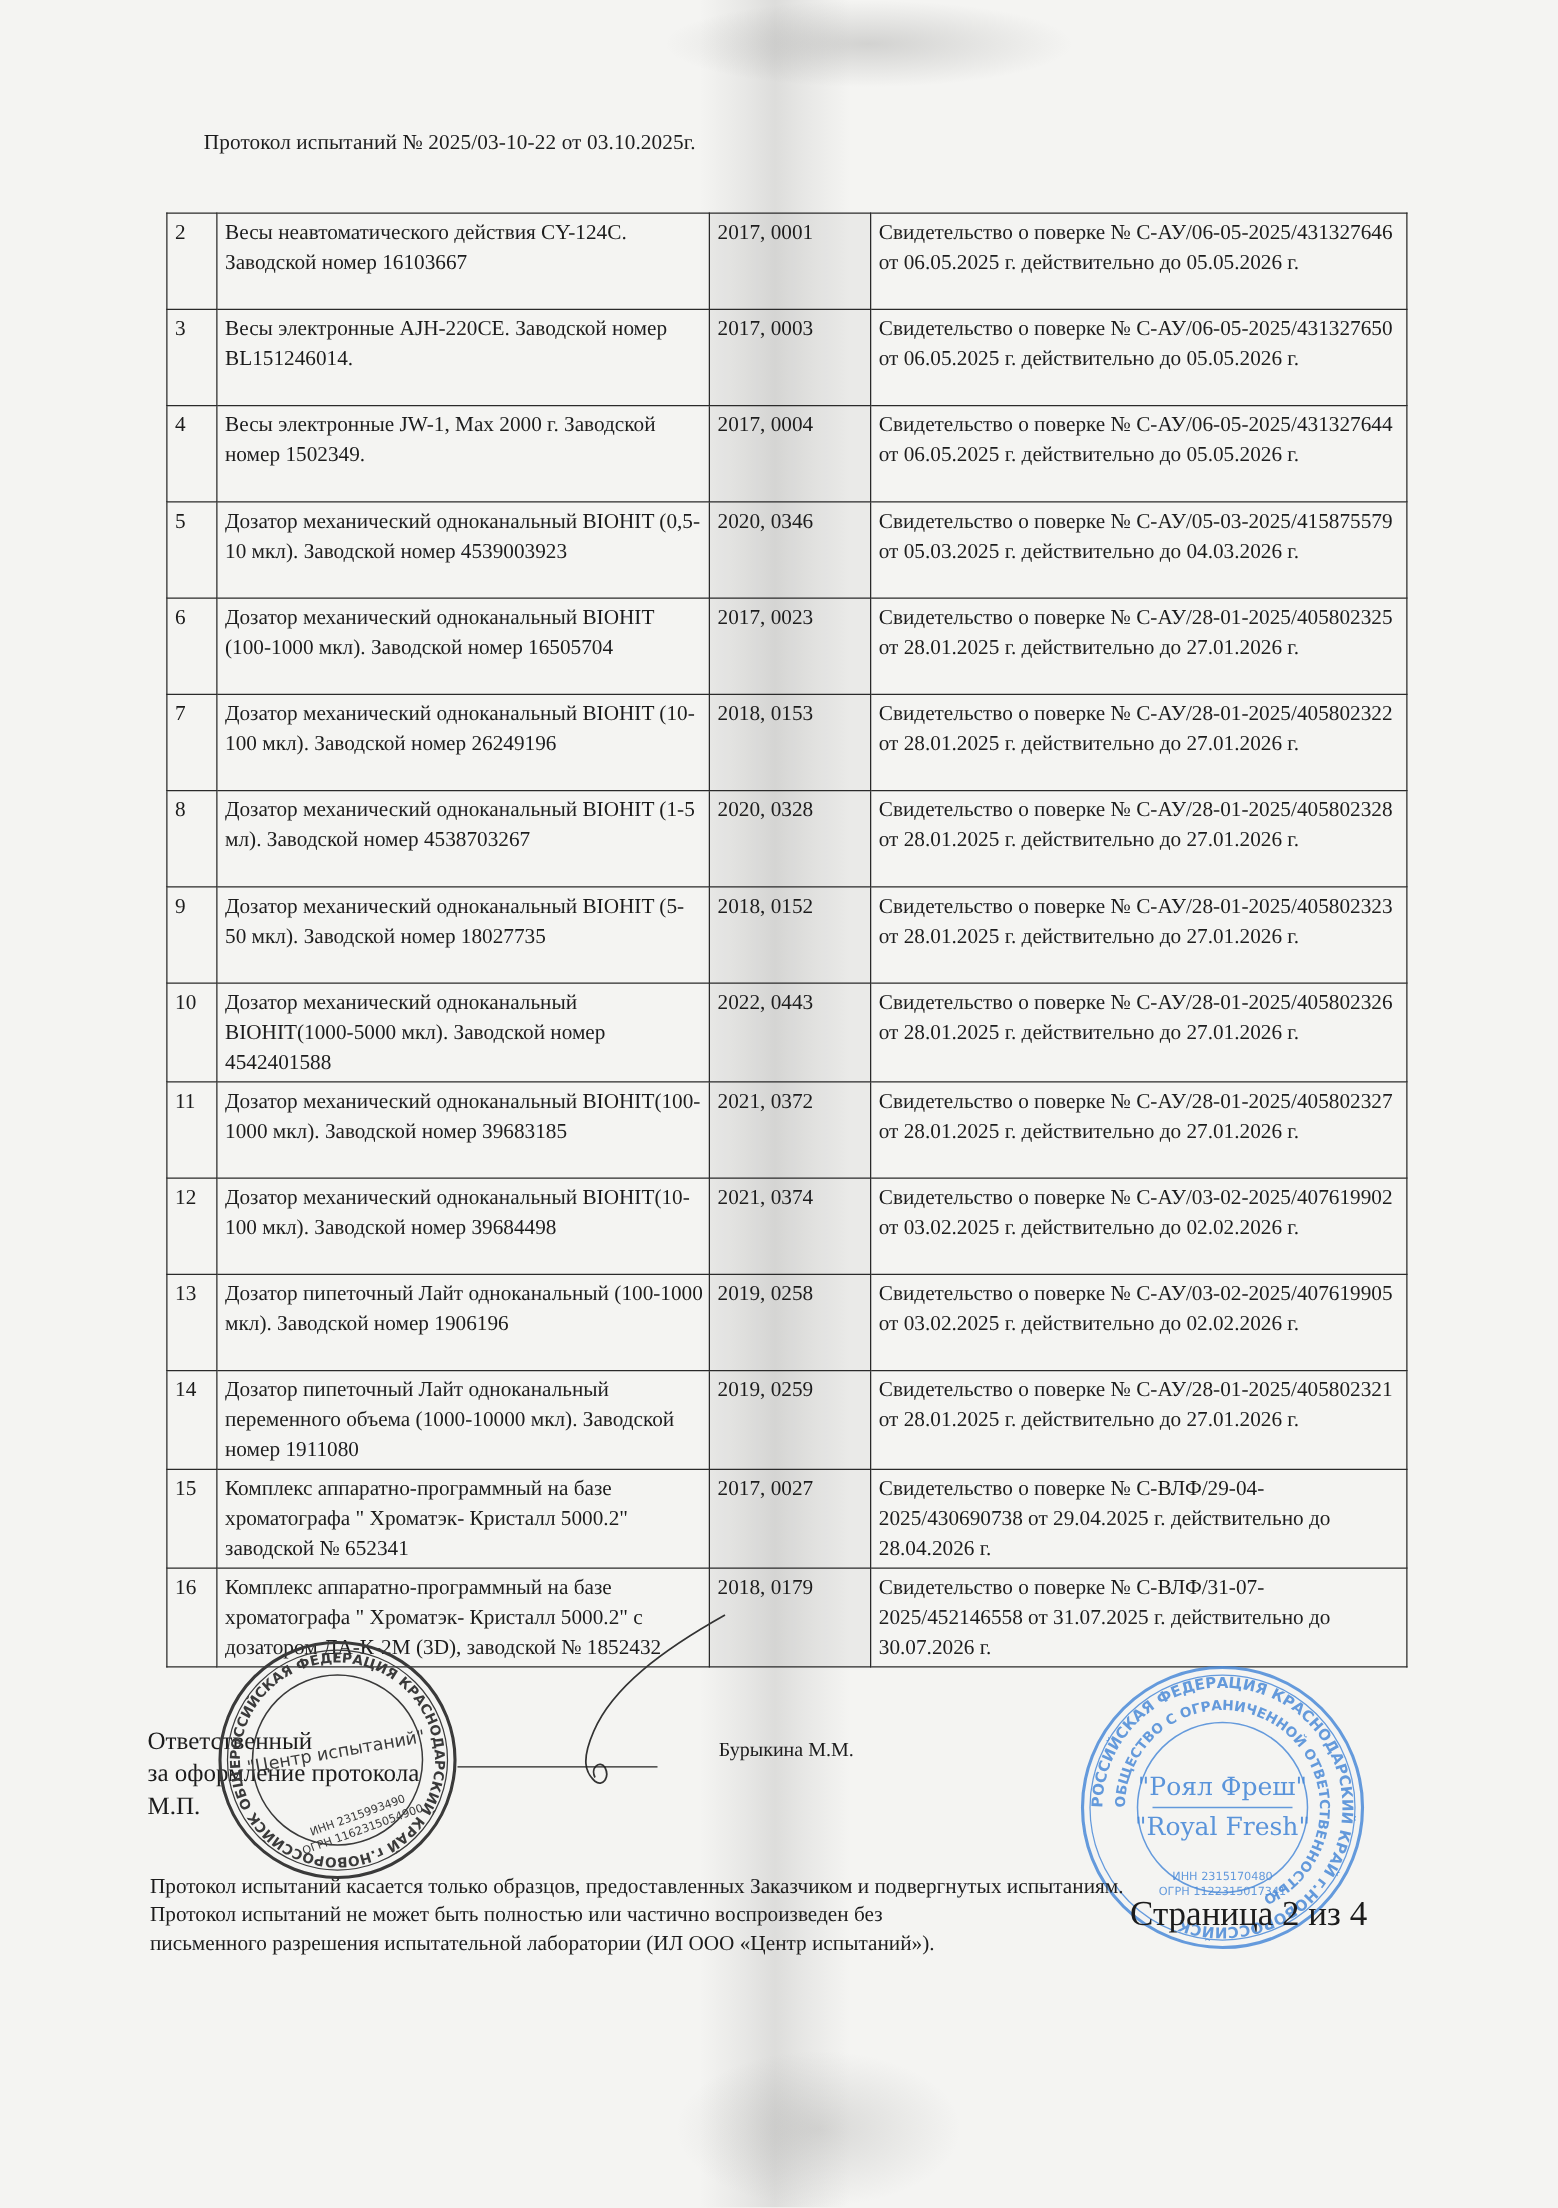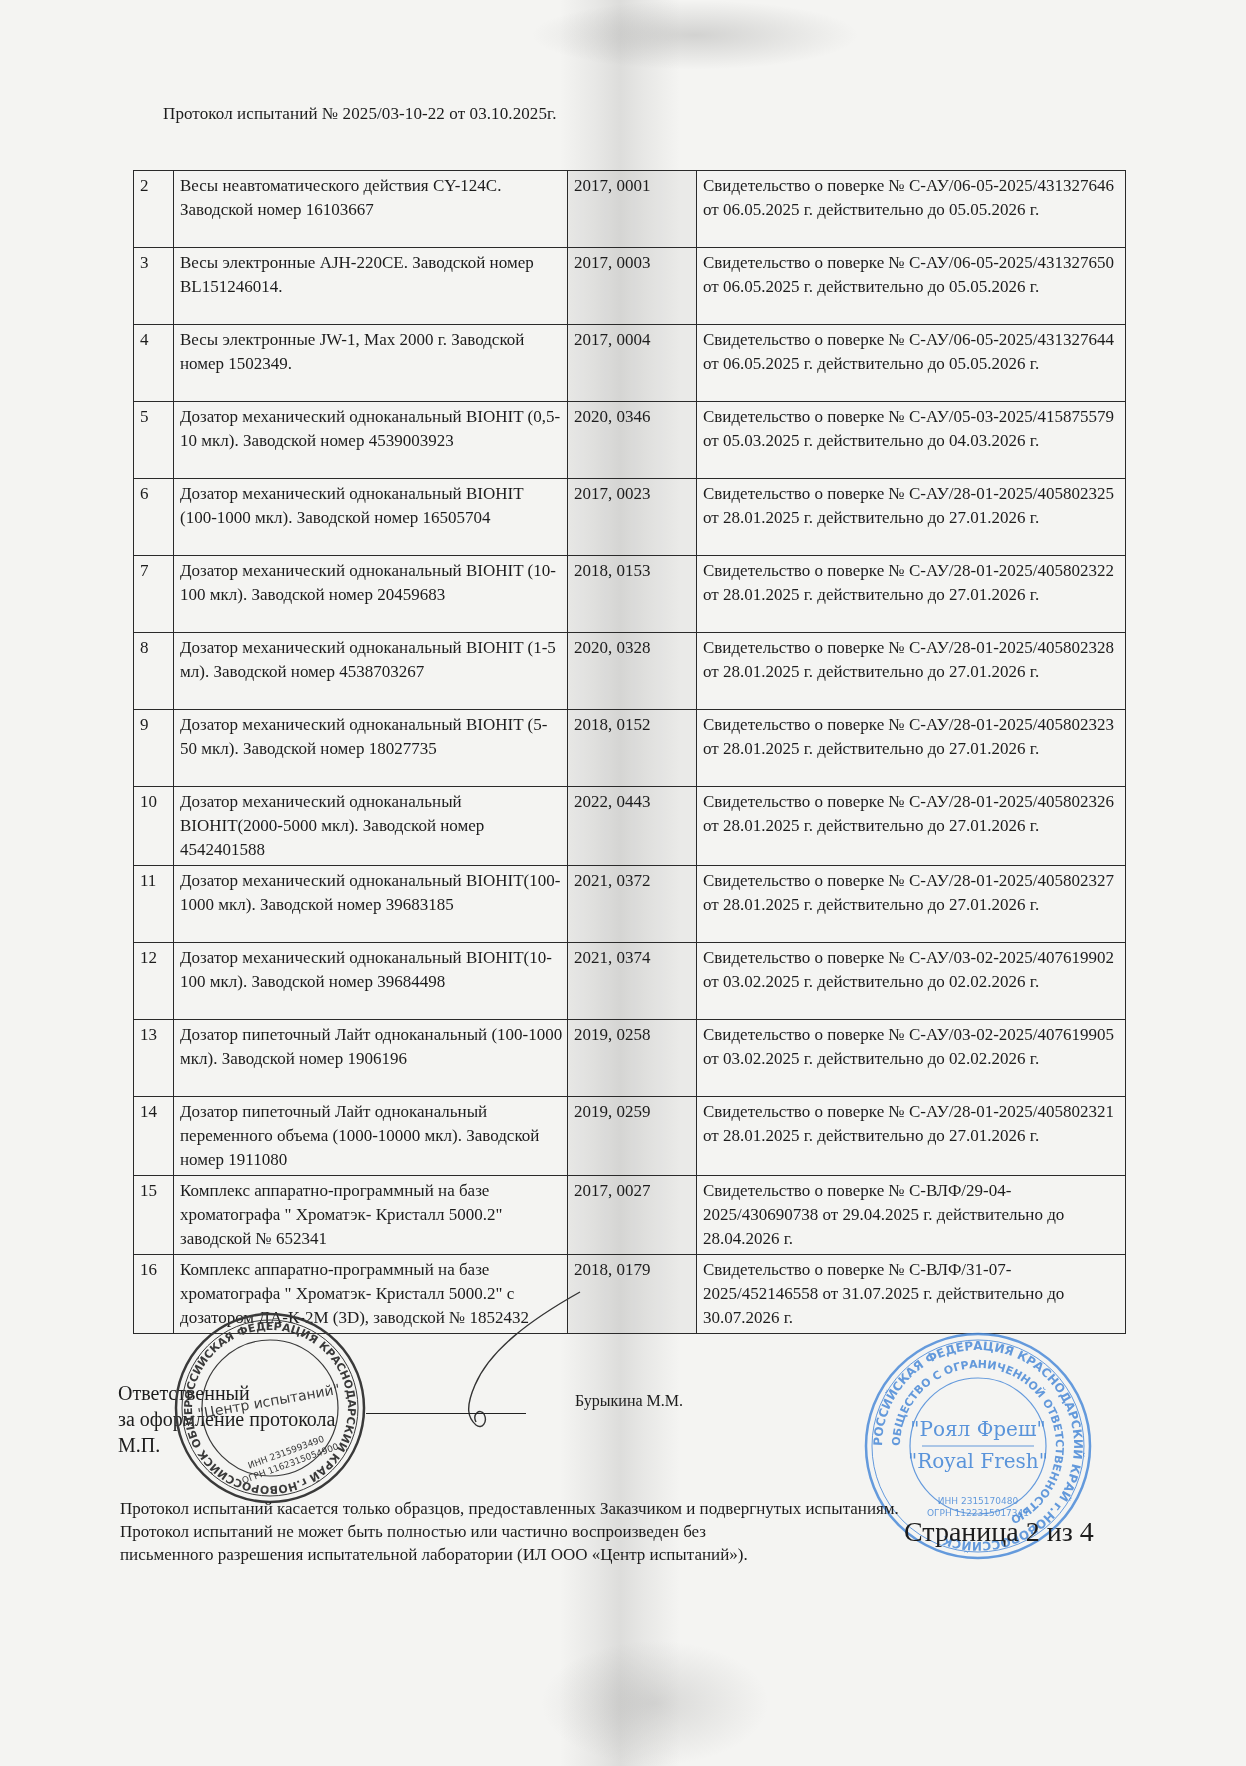--- a/index.html
+++ b/index.html
@@ -106,39 +106,39 @@
         <td class="">Свидетельство о поверке № С-АУ/05-03-2025/415875579 от 05.03.2025 г. действительно до 04.03.2026 г.</td>
       </tr>
       <tr class="r-h3">
         <td class="num">6</td>
         <td class="">Дозатор механический одноканальный BIOHIT (100-1000 мкл). Заводской номер 16505704</td>
         <td class="year">2017, 0023</td>
         <td class="">Свидетельство о поверке № С-АУ/28-01-2025/405802325 от 28.01.2025 г. действительно до 27.01.2026 г.</td>
       </tr>
       <tr class="r-h3">
         <td class="num">7</td>
-        <td class="">Дозатор механический одноканальный BIOHIT (10-100 мкл). Заводской номер 20459683</td>
+        <td class="">Дозатор механический одноканальный BIOHIT (10-100 мкл). Заводской номер 26249196</td>
         <td class="year">2018, 0153</td>
         <td class="">Свидетельство о поверке № С-АУ/28-01-2025/405802322 от 28.01.2025 г. действительно до 27.01.2026 г.</td>
       </tr>
       <tr class="r-h3">
         <td class="num">8</td>
         <td class="">Дозатор механический одноканальный BIOHIT (1-5 мл). Заводской номер 4538703267</td>
         <td class="year">2020, 0328</td>
         <td class="">Свидетельство о поверке № С-АУ/28-01-2025/405802328 от 28.01.2025 г. действительно до 27.01.2026 г.</td>
       </tr>
       <tr class="r-h3">
         <td class="num">9</td>
         <td class="">Дозатор механический одноканальный BIOHIT (5-50 мкл). Заводской номер 18027735</td>
         <td class="year">2018, 0152</td>
         <td class="">Свидетельство о поверке № С-АУ/28-01-2025/405802323 от 28.01.2025 г. действительно до 27.01.2026 г.</td>
       </tr>
       <tr class="r-h3">
         <td class="num">10</td>
-        <td class="">Дозатор механический одноканальный BIOHIT(2000-5000 мкл). Заводской номер 4542401588</td>
+        <td class="">Дозатор механический одноканальный BIOHIT(1000-5000 мкл). Заводской номер 4542401588</td>
         <td class="year">2022, 0443</td>
         <td class="">Свидетельство о поверке № С-АУ/28-01-2025/405802326  от 28.01.2025 г. действительно до 27.01.2026 г.</td>
       </tr>
       <tr class="r-h3">
         <td class="num">11</td>
         <td class="">Дозатор механический одноканальный BIOHIT(100-1000 мкл). Заводской номер 39683185</td>
         <td class="year">2021, 0372</td>
         <td class="">Свидетельство о поверке № С-АУ/28-01-2025/405802327 от 28.01.2025 г. действительно до 27.01.2026 г.</td>
       </tr>
       <tr class="r-h3">

